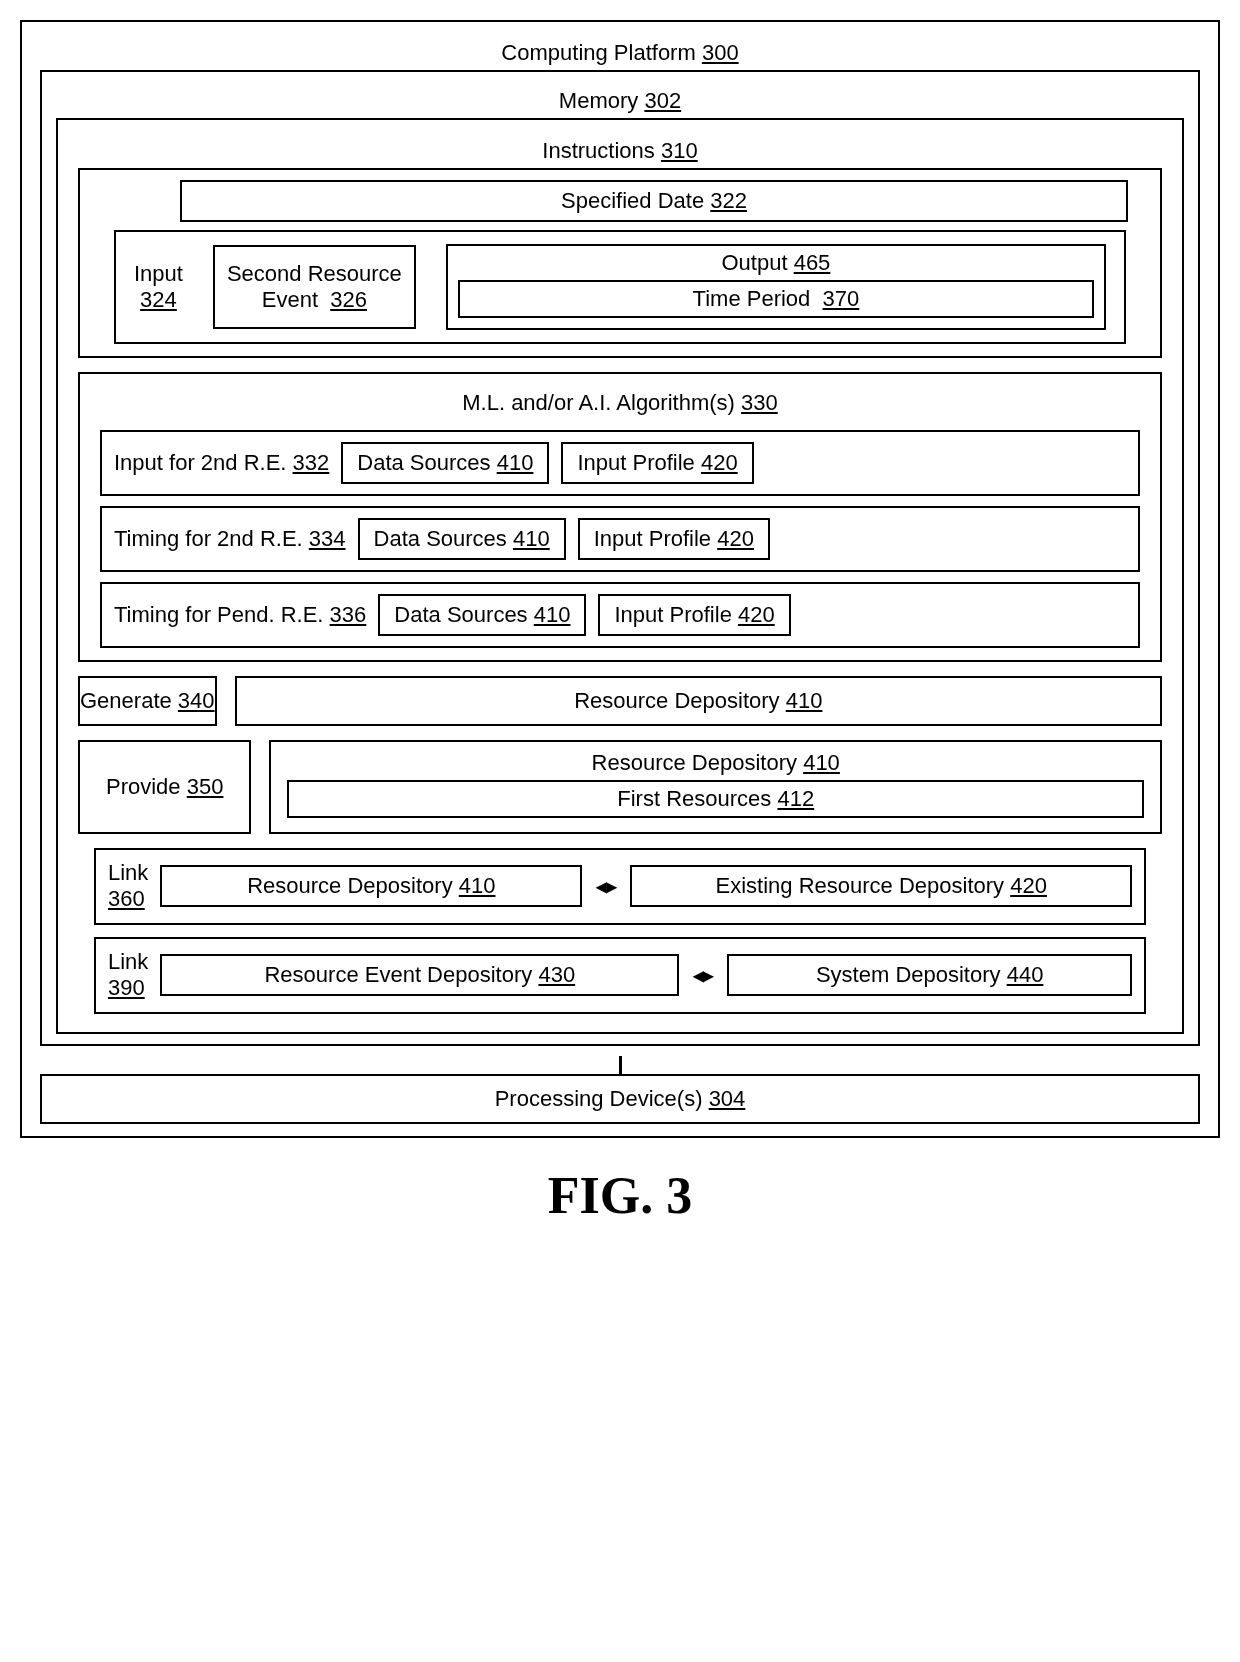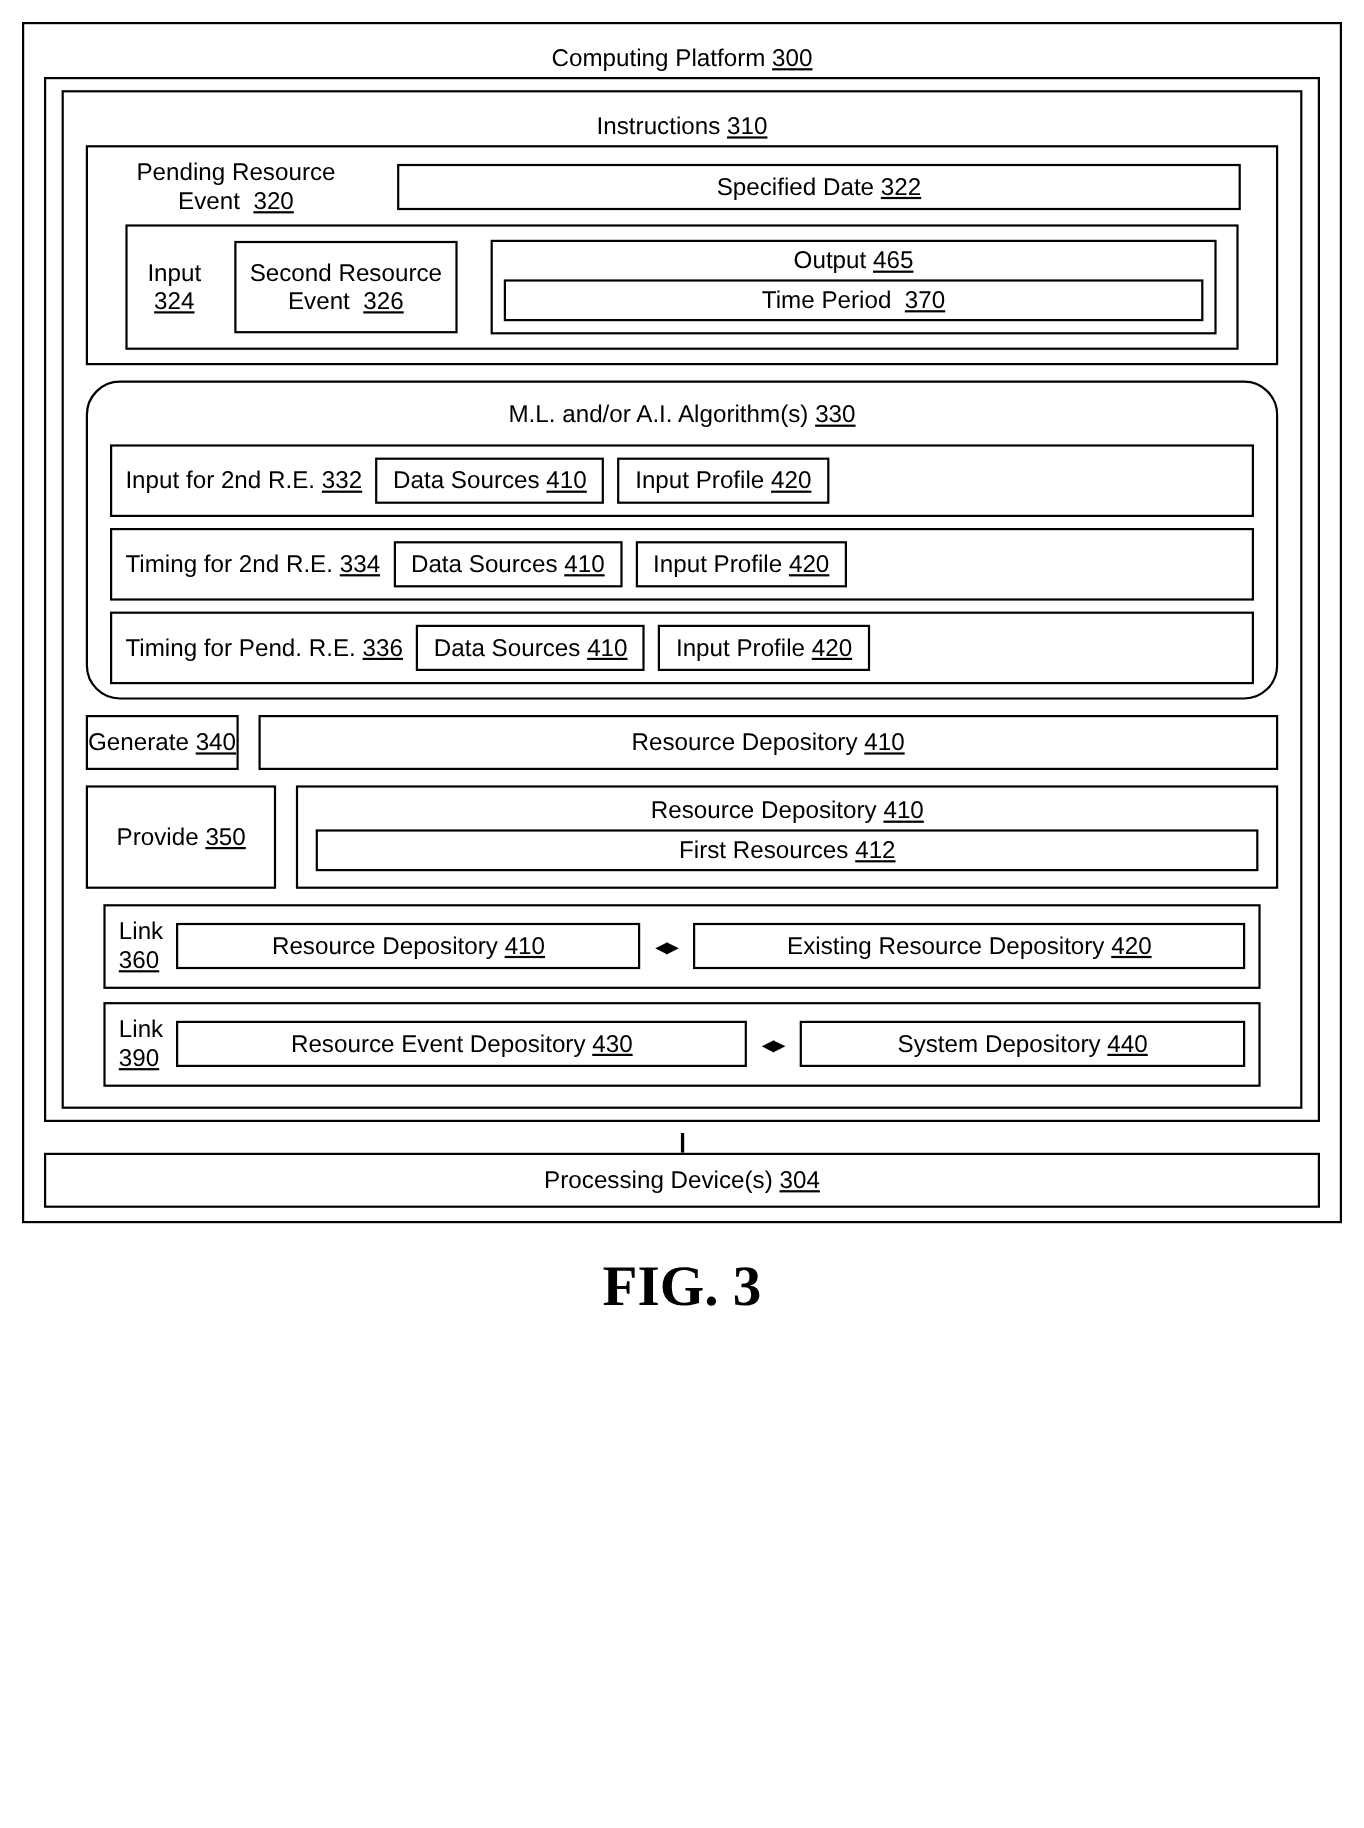--- a/index.html
+++ b/index.html
@@ -51,33 +51,33 @@
 </head>
 <body>
 
 <div class="box outer">
   <div class="title">
     <span>Computing Platform</span>
     <span class="num">300</span>
   </div>
 
   <div class="box memory">
+    <div class="title">
+      <span>Memory</span>
+      <span class="num">302</span>
+    </div>
 
     <div class="box instructions">
       <div class="title">
         <span>Instructions</span>
         <span class="num">310</span>
       </div>
 
       <div class="box section">
         <div class="pending-header">
-          <div style="text-align:center;">
-            <span>Pending Resource<br>Event&nbsp;</span>
-            <span class="num">320</span>
-          </div>
           <div class="cell" style="flex:1; margin-left:56px;text-align:center;">
             <span>Specified Date</span>
             <span class="num">322</span>
           </div>
         </div>
 
         <div class="box input-wrap">
           <div style="text-align:center;">
             <span>Input</span><br>
             <span class="num">324</span>
@@ -92,21 +92,21 @@
               <span class="num">465</span>
             </div>
             <div class="tp-box">
               <span>Time Period</span>&nbsp;
               <span class="num">370</span>
             </div>
           </div>
         </div>
       </div>
 
-      <div class="box section" style="border-radius:31px;">
+      <div class="box section" style="">
         <div class="title">
           <span>M.L. and/or A.I. Algorithm(s)</span>
           <span class="num">330</span>
         </div>
 
         <div class="box ml-row">
           <div class="ml-lbl">
             <span>Input for 2nd R.E.</span>
             <span class="num">332</span>
           </div>

